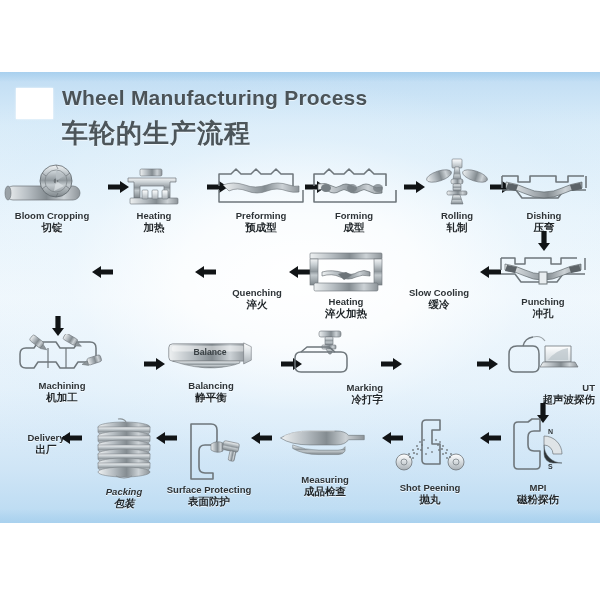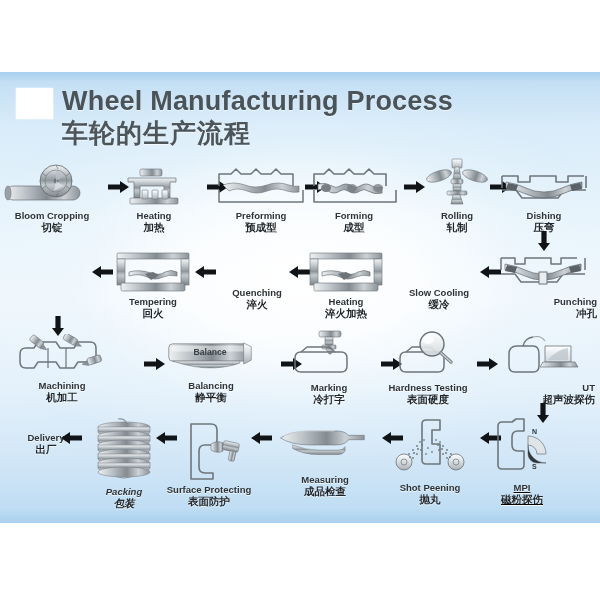--- a/index.html
+++ b/index.html
@@ -33,21 +33,21 @@
 
   
   .logo-box {
     position: absolute; left: 16px; top: 16px;
     width: 37px; height: 31px;
     background: #ffffff;
     box-shadow: 0 0 2px rgba(255,255,255,0.9);
   }
   .title-en {
     position: absolute; left: 62px; top: 14px;
-    font-size: 27px; font-weight: bold;
+    font-size: 21px; font-weight: bold;
     color: #4a5358; letter-spacing: 0.2px;
     white-space: nowrap;
     text-shadow: 0 1px 1px rgba(255,255,255,0.6);
   }
   .title-cn {
     position: absolute; left: 62px; top: 44px;
     font-size: 26px; font-weight: bold;
     color: #4c555a; letter-spacing: 1px;
     white-space: nowrap;
     text-shadow: 0 1px 1px rgba(255,255,255,0.6);
@@ -262,81 +262,67 @@
       </svg>
   </div>
 
 
   <div class="arrow" style="left:91px; top:193px;">
     <svg viewBox="0 0 22 14">
         <path d="M22 4.6 H10 V1 L1 7 L10 13 V9.4 H22 Z" fill="#111416"></path>
       </svg>
   </div>
 
-  <div class="step" style="left:99px; top:178px;">
+
+  <div class="arrow" style="left:194px; top:193px;">
+    <svg viewBox="0 0 22 14">
+        <path d="M22 4.6 H10 V1 L1 7 L10 13 V9.4 H22 Z" fill="#111416"></path>
+      </svg>
+  </div>
+
+  <div class="step text-only" style="left:203px; top:213px;">
+    <div class="art" style="height:0;"></div>
+    <div class="label-en">Quenching</div>
+    <div class="label-cn">淬火</div>
+  </div>
+
+  <div class="arrow" style="left:288px; top:193px;">
+    <svg viewBox="0 0 22 14">
+        <path d="M22 4.6 H10 V1 L1 7 L10 13 V9.4 H22 Z" fill="#111416"></path>
+      </svg>
+  </div>
+
+  <div class="step" style="left:292px; top:178px;">
     <div class="art">
       <svg viewBox="0 0 96 44">
         <rect x="12" y="3" width="72" height="6" rx="1" fill="url(#steelH)" stroke="#6d7479" stroke-width="0.6"></rect>
         <rect x="12" y="9" width="8" height="26" fill="url(#steel)" stroke="#6d7479" stroke-width="0.6"></rect>
         <rect x="76" y="9" width="8" height="26" fill="url(#steel)" stroke="#6d7479" stroke-width="0.6"></rect>
         <rect x="16" y="33" width="64" height="8" rx="1.5" fill="url(#steelH)" stroke="#6d7479" stroke-width="0.6"></rect>
         <path d="M24 22 q10 -3 22 1 q8 3 14 -1 q6 -3 12 0 v4 q-8 -2 -14 1 q-8 4 -16 0 q-8 -4 -18 -1 Z" fill="url(#steelH)" stroke="#5f676c" stroke-width="0.6"></path>
         <path d="M40 24 l6 6 l8 -5 l-6 -3 Z" fill="#6d7479"></path>
       </svg>
     </div>
-    <div class="label-en">Tempering</div>
-    <div class="label-cn">回火</div>
-  </div>
-
-  <div class="arrow" style="left:194px; top:193px;">
-    <svg viewBox="0 0 22 14">
-        <path d="M22 4.6 H10 V1 L1 7 L10 13 V9.4 H22 Z" fill="#111416"></path>
-      </svg>
-  </div>
-
-  <div class="step text-only" style="left:203px; top:213px;">
-    <div class="art" style="height:0;"></div>
-    <div class="label-en">Quenching</div>
-    <div class="label-cn">淬火</div>
-  </div>
-
-  <div class="arrow" style="left:288px; top:193px;">
-    <svg viewBox="0 0 22 14">
-        <path d="M22 4.6 H10 V1 L1 7 L10 13 V9.4 H22 Z" fill="#111416"></path>
-      </svg>
-  </div>
-
-  <div class="step" style="left:292px; top:178px;">
-    <div class="art">
-      <svg viewBox="0 0 96 44">
-        <rect x="12" y="3" width="72" height="6" rx="1" fill="url(#steelH)" stroke="#6d7479" stroke-width="0.6"></rect>
-        <rect x="12" y="9" width="8" height="26" fill="url(#steel)" stroke="#6d7479" stroke-width="0.6"></rect>
-        <rect x="76" y="9" width="8" height="26" fill="url(#steel)" stroke="#6d7479" stroke-width="0.6"></rect>
-        <rect x="16" y="33" width="64" height="8" rx="1.5" fill="url(#steelH)" stroke="#6d7479" stroke-width="0.6"></rect>
-        <path d="M24 22 q10 -3 22 1 q8 3 14 -1 q6 -3 12 0 v4 q-8 -2 -14 1 q-8 4 -16 0 q-8 -4 -18 -1 Z" fill="url(#steelH)" stroke="#5f676c" stroke-width="0.6"></path>
-        <path d="M40 24 l6 6 l8 -5 l-6 -3 Z" fill="#6d7479"></path>
-      </svg>
-    </div>
     <div class="label-en">Heating</div>
     <div class="label-cn">淬火加热</div>
   </div>
 
   <div class="step text-only" style="left:385px; top:213px;">
     <div class="art" style="height:0;"></div>
     <div class="label-en">Slow Cooling</div>
     <div class="label-cn">缓冷</div>
   </div>
 
   <div class="arrow" style="left:479px; top:193px;">
     <svg viewBox="0 0 22 14">
         <path d="M22 4.6 H10 V1 L1 7 L10 13 V9.4 H22 Z" fill="#111416"></path>
       </svg>
   </div>
 
-  <div class="step" style="left:489px; top:178px;text-align:right;">
+  <div class="step" style="left:489px; top:178px;">
     <div class="art">
       <svg viewBox="0 0 96 44">
         <path d="M6 8 h14 v6 h10 V8 h26 v6 h10 V8 h16" fill="none" stroke="#6e767b" stroke-width="1.5" stroke-linejoin="round"></path>
         <path d="M6 8 V20 M90 8 V20" fill="none" stroke="#6e767b" stroke-width="1.5"></path>
         <path d="M6 24 h14 l6 8 h36 l6 -8 h22" fill="none" stroke="#6e767b" stroke-width="1.5" stroke-linejoin="round"></path>
         <path d="M10 14 q12 2 20 6 q8 4 18 4 q10 0 18 -4 q8 -4 20 -6 v6 q-12 2 -20 6 q-8 4 -18 4 q-10 0 -18 -4 q-8 -4 -20 -6 Z" fill="url(#steelH)" stroke="#5f676c" stroke-width="0.7"></path>
         <path d="M12 15 l10 2 l-2 6 l-10 -2 Z" fill="#5b6267"></path>
         <path d="M84 15 l-10 2 l2 6 l10 -2 Z" fill="#5b6267"></path>
         <rect x="44" y="22" width="8" height="12" fill="#e8edf0" stroke="#6e767b" stroke-width="1"></rect>
       </svg>
@@ -393,21 +379,21 @@
     <div class="label-en">Balancing</div>
     <div class="label-cn">静平衡</div>
   </div>
 
   <div class="arrow" style="left:281px; top:285px;">
     <svg viewBox="0 0 22 14">
         <path d="M0 4.6 H12 V1 L21 7 L12 13 V9.4 H0 Z" fill="#111416"></path>
       </svg>
   </div>
 
-  <div class="step" style="left:275px; top:258px;">
+  <div class="step" style="left:275px; top:258px;text-align:right;">
     <div class="art" style="height:50px;">
       <svg viewBox="0 0 96 50">
         <g transform="translate(28,0)">
           <rect x="10" y="1" width="22" height="6" rx="2" fill="url(#steelH)" stroke="#6d7479" stroke-width="0.6"></rect>
           <rect x="16" y="7" width="8" height="8" rx="1" fill="url(#steel)" stroke="#6d7479" stroke-width="0.6"></rect>
           <rect x="13" y="15" width="14" height="4" rx="1" fill="url(#steelH)" stroke="#6d7479" stroke-width="0.6"></rect>
           <path d="M17 19 l3 5 h2 l2 -5 Z" fill="url(#steel)" stroke="#6d7479" stroke-width="0.6"></path>
         </g>
         <path d="M14 28 q0 -6 6 -6 h40 q6 0 6 6 v8 q0 6 -6 6 h-40 q-6 0 -6 -6 Z" fill="none" stroke="#6e767b" stroke-width="1.5" stroke-linejoin="round"></path>
         <path d="M20 22 l6 -5 h22 l6 5" fill="none" stroke="#6e767b" stroke-width="1.5" stroke-linejoin="round"></path>
@@ -416,34 +402,20 @@
     <div class="label-en">Marking</div>
     <div class="label-cn">冷打字</div>
   </div>
 
   <div class="arrow" style="left:381px; top:285px;">
     <svg viewBox="0 0 22 14">
         <path d="M0 4.6 H12 V1 L21 7 L12 13 V9.4 H0 Z" fill="#111416"></path>
       </svg>
   </div>
 
-  <div class="step" style="left:374px; top:258px;">
-    <div class="art" style="height:50px;">
-      <svg viewBox="0 0 96 50">
-        <path d="M20 28 q0 -6 6 -6 h32 q6 0 6 6 v8 q0 6 -6 6 h-32 q-6 0 -6 -6 Z" fill="none" stroke="#6e767b" stroke-width="1.5" stroke-linejoin="round"></path>
-        <path d="M26 22 l6 -5 h18 l6 5" fill="none" stroke="#6e767b" stroke-width="1.5" stroke-linejoin="round"></path>
-        <circle cx="52" cy="14" r="12" fill="url(#glass)" stroke="#6a7276" stroke-width="1.4"></circle>
-        <ellipse cx="48" cy="10" rx="6" ry="4" fill="#ffffff" opacity="0.75"></ellipse>
-        <path d="M61 23 L71 32" stroke="#7b8388" stroke-width="3.4" stroke-linecap="round"></path>
-        <path d="M61 23 L71 32" stroke="#c6cdd1" stroke-width="1.4" stroke-linecap="round"></path>
-      </svg>
-    </div>
-    <div class="label-en">Hardness Testing</div>
-    <div class="label-cn">表面硬度</div>
-  </div>
 
   <div class="arrow" style="left:477px; top:285px;">
     <svg viewBox="0 0 22 14">
         <path d="M0 4.6 H12 V1 L21 7 L12 13 V9.4 H0 Z" fill="#111416"></path>
       </svg>
   </div>
 
   <div class="step" style="left:487px; top:258px;text-align:right;">
     <div class="art" style="height:50px;">
       <svg viewBox="0 0 96 50">
@@ -590,21 +562,21 @@
     <div class="label-en">Shot Peening</div>
     <div class="label-cn">抛丸</div>
   </div>
 
   <div class="arrow" style="left:479px; top:359px;">
     <svg viewBox="0 0 22 14">
         <path d="M22 4.6 H10 V1 L1 7 L10 13 V9.4 H22 Z" fill="#111416"></path>
       </svg>
   </div>
 
-  <div class="step" style="left:468px; top:346px;text-decoration:underline;">
+  <div class="step" style="left:484px; top:346px;">
     <div class="art" style="height:62px;">
       <svg viewBox="0 0 96 62">
         <path d="M28 4 h10 l4 -3 h8 v12 h-6 q-6 0 -6 6 v8 q0 6 6 6 h6 v14 q0 4 -4 4 h-18 q-4 0 -4 -4 V8 q0 -4 4 -4 Z" fill="none" stroke="#6e767b" stroke-width="1.6" stroke-linejoin="round"></path>
         <g transform="translate(52,18)">
           <path d="M2 0 a18 18 0 0 1 18 18 h-9 a9 9 0 0 0 -9 -9 Z" fill="#dfe4e7" stroke="#6d7479" stroke-width="0.7"></path>
           <path d="M2 18 a9 9 0 0 0 9 9 h9 a18 18 0 0 1 -18 -18 Z" fill="#2f3538" stroke="#4d5458" stroke-width="0.5"></path>
           <text x="6" y="-2" font-family="Liberation Sans, sans-serif" font-size="7" font-weight="bold" fill="#2f3538">N</text>
           <text x="6" y="33" font-family="Liberation Sans, sans-serif" font-size="7" font-weight="bold" fill="#2f3538">S</text>
         </g>
       </svg>

